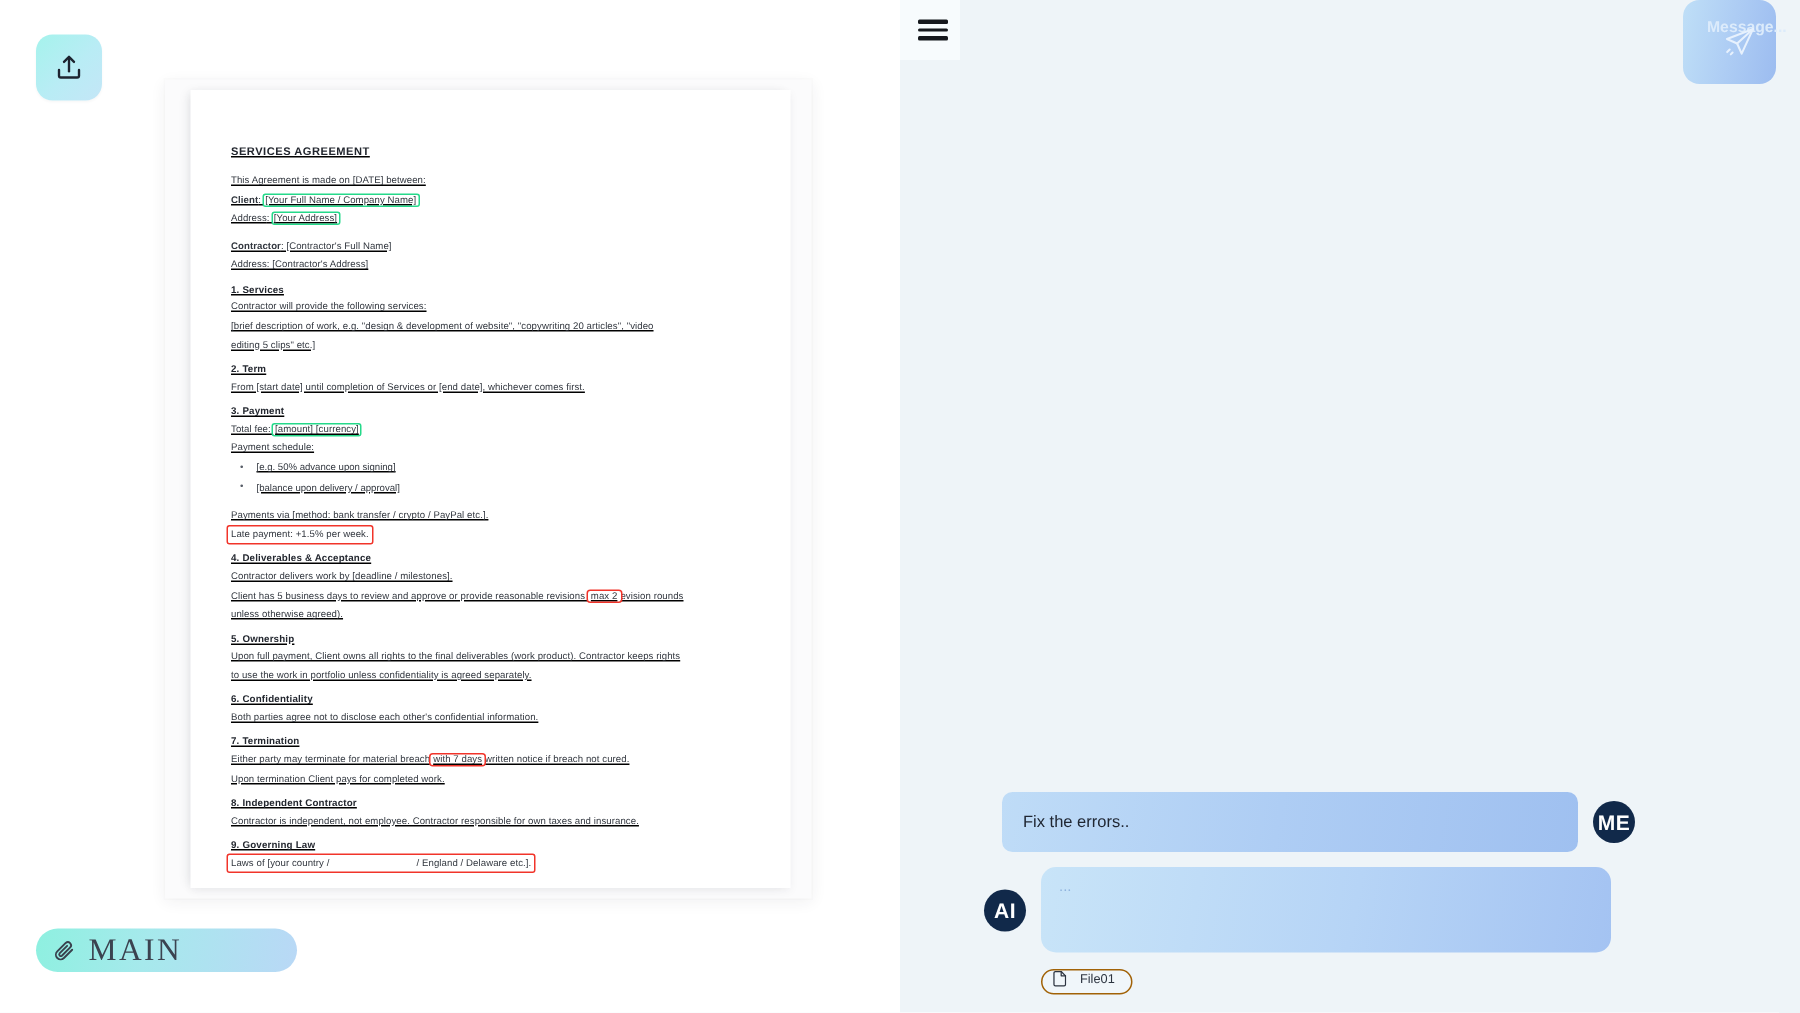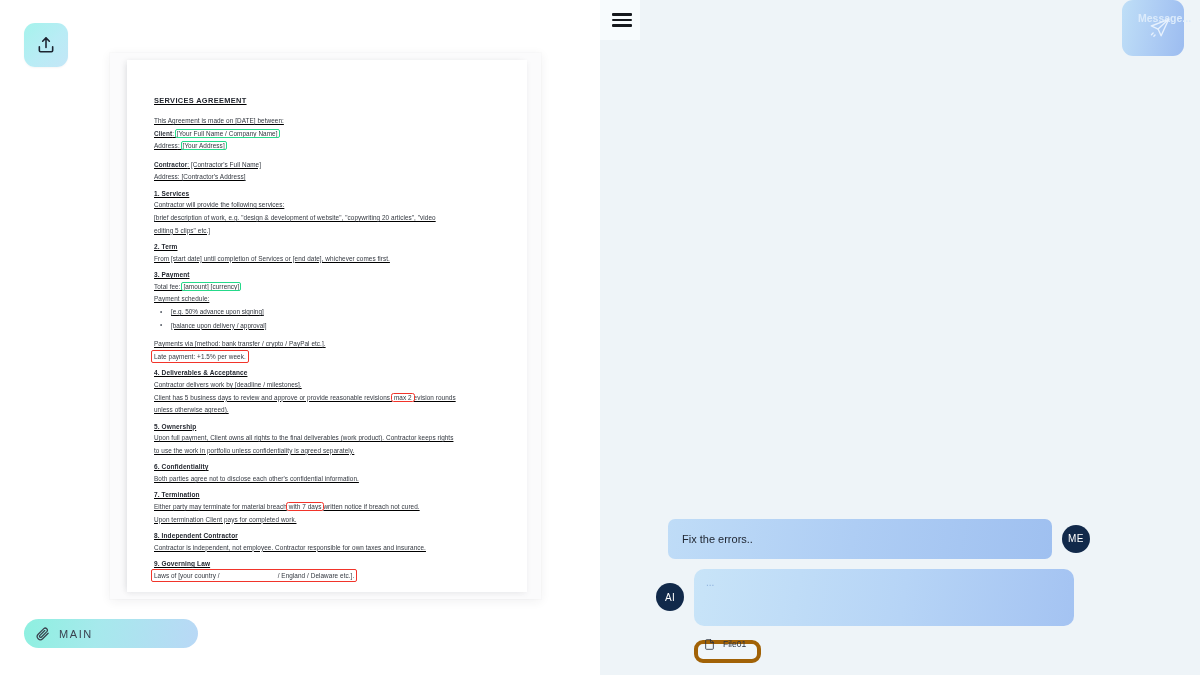--- a/index.html
+++ b/index.html
@@ -102,22 +102,23 @@
   .main-pill {
     position: absolute; left: 24px; top: 619px;
     width: 174px; height: 29px;
     border-radius: 15px;
     background: linear-gradient(100deg, #8ef0e0 0%, #a6e9ec 42%, #b9d8f6 100%);
     display: flex; align-items: center;
     padding-left: 11px; gap: 9px;
     cursor: pointer;
   }
   .main-pill .label {
-    font-size: 11px; color: #3b4350; letter-spacing: 1.6px;
+    font-size: 21px; color: #3b4350; letter-spacing: 1.6px;
     font-weight: 400;
+    font-family: Liberation Serif, serif;
   }
 
   
   .right-panel {
     position: relative;
     width: 600px; height: 675px;
     flex: 0 0 600px;
     background: #eef4f8;
     display: flex; 
   }
@@ -147,21 +148,21 @@
   }
 
   .msg-row { display: flex; align-items: center; gap: 10px; margin-bottom: 10px; }
   .msg-row.me { justify-content: flex-end; }
   .msg-row.ai { justify-content: flex-start; }
 
   .avatar {
     width: 28px; height: 28px; border-radius: 50%;
     background: #11294a;
     color: #ffffff;
-    font-size: 10px; font-weight: normal; letter-spacing: 0.4px;
+    font-size: 14px; font-weight: bold; letter-spacing: 0.4px;
     display: flex; align-items: center; justify-content: center;
     flex: 0 0 28px;
   }
 
   .bubble-me {
     width: 384px; min-height: 40px;
     border-radius: 7px;
     background: linear-gradient(100deg, #bfdcf7 0%, #aecdf4 48%, #9fc0f0 100%);
     display: flex; align-items: center;
     padding: 0 14px;
@@ -170,25 +171,25 @@
   .bubble-ai {
     width: 380px; height: 57px;
     border-radius: 10px;
     background: linear-gradient(100deg, #c8e4f8 0%, #b6d4f6 55%, #a4c3f2 100%);
     padding: 8px 12px;
     font-size: 10px; color: #8fb3dd;
   }
 
   .file-chip-row { padding-left: 38px; margin-bottom: 8px; }
   .file-chip {
-    display: inline-flex; align-items: center; gap: 9px;
+    display: inline-flex; align-items: flex-start; gap: 9px;
     height: 17px; padding: 0 11px 15px 7px;
     border-radius: 9px;
     background: #f0f6fa;
-    border: 4px solid #a16207;
+    border: 1px solid #a16207;
     font-size: 8.5px; color: #2c3440;
     cursor: pointer;
   }
 
   .composer-wrap { padding: 0 16px 14px 16px; background: #eef4f8; font-weight: bold; }
   .composer {
     position: relative;
     height: 56px;
     border-radius: 11px;
     background: linear-gradient(100deg, #bfdff7 0%, #aecdf4 50%, #9cbcf0 100%);

